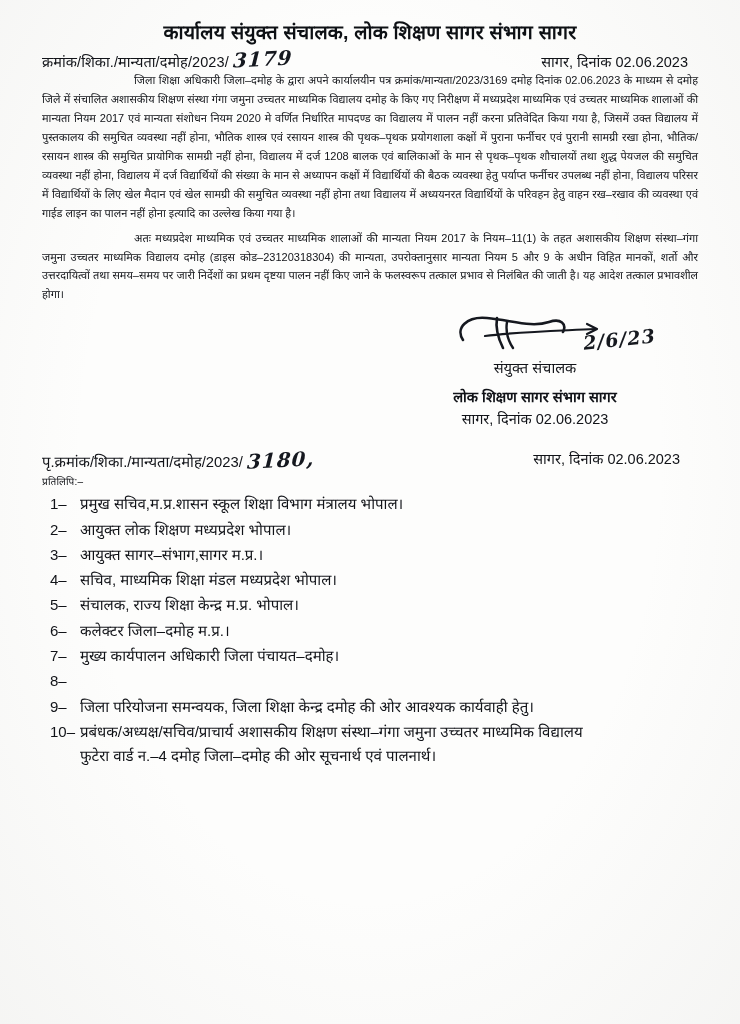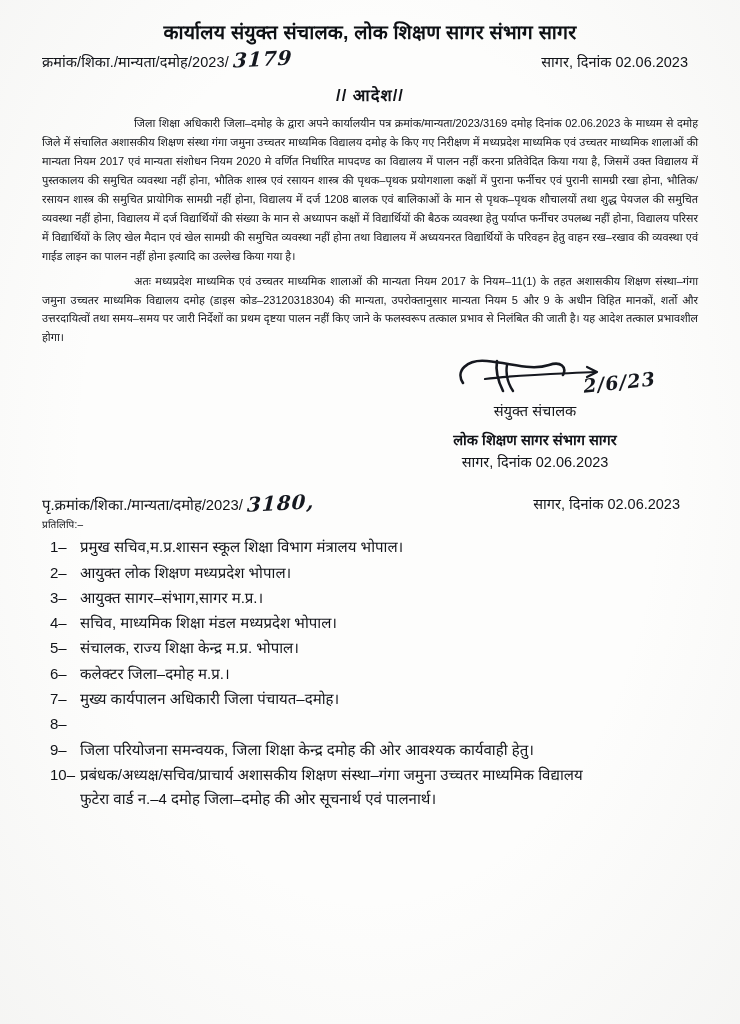--- a/index.html
+++ b/index.html
@@ -132,21 +132,21 @@
     white-space: nowrap;
     margin-top: 8px;
   }
   .sign-line.bold { font-weight: 600; }
   .sign-dateline { font-size: 14.5px; line-height: 1.5; }
 
   
   .copy-section { margin-top: 18px; }
   .copy-ref-row {
     display: flex;
-    align-items: center;
+    align-items: flex-start;
     justify-content: space-between;
     font-size: 14.8px;
   }
   .copy-ref-left { display: flex; align-items: baseline; white-space: nowrap; }
   .copy-ref-right { font-size: 14.5px; padding-right: 18px; white-space: nowrap; }
   .copy-label {
     font-size: 10px;
     margin-top: 2px;
     letter-spacing: 0.2px;
   }
@@ -183,21 +183,20 @@
     <div class="doc-title">कार्यालय संयुक्त संचालक, लोक शिक्षण सागर संभाग सागर</div>
 
     <div class="ref-row">
       <div class="ref-left">
         <span class="ref-text">क्रमांक/शिका./मान्यता/दमोह/2023/</span>
         <span class="handwrite">3179</span>
       </div>
       <div class="ref-right">सागर, दिनांक 02.06.2023</div>
     </div>
 
-    <div class="order-heading">// आदेश//</div>
 
     <div class="body-block">
       <p class="para-1">जिला शिक्षा अधिकारी जिला–दमोह के द्वारा अपने कार्यालयीन पत्र क्रमांक/मान्यता/2023/3169 दमोह दिनांक 02.06.2023 के माध्यम से दमोह जिले में संचालित अशासकीय शिक्षण संस्था गंगा जमुना उच्चतर माध्यमिक विद्यालय दमोह के किए गए निरीक्षण में मध्यप्रदेश माध्यमिक एवं उच्चतर माध्यमिक शालाओं की मान्यता नियम 2017 एवं मान्यता संशोधन नियम 2020 मे वर्णित निर्धारित मापदण्ड का विद्यालय में पालन नहीं करना प्रतिवेदित किया गया है, जिसमें उक्त विद्यालय में पुस्तकालय की समुचित व्यवस्था नहीं होना, भौतिक शास्त्र एवं रसायन शास्त्र की पृथक–पृथक प्रयोगशाला कक्षों में पुराना फर्नीचर एवं पुरानी सामग्री रखा होना, भौतिक/रसायन शास्त्र की समुचित प्रायोगिक सामग्री नहीं होना, विद्यालय में दर्ज 1208 बालक एवं बालिकाओं के मान से पृथक–पृथक शौचालयों तथा शुद्ध पेयजल की समुचित व्यवस्था नहीं होना, विद्यालय में दर्ज विद्यार्थियों की संख्या के मान से अध्यापन कक्षों में विद्यार्थियों की बैठक व्यवस्था हेतु पर्याप्त फर्नीचर उपलब्ध नहीं होना, विद्यालय परिसर में विद्यार्थियों के लिए खेल मैदान एवं खेल सामग्री की समुचित व्यवस्था नहीं होना तथा विद्यालय में अध्ययनरत विद्यार्थियों के परिवहन हेतु वाहन रख–रखाव की व्यवस्था एवं गाईड लाइन का पालन नहीं होना इत्यादि का उल्लेख किया गया है।</p>
       <p class="para-2">अतः मध्यप्रदेश माध्यमिक एवं उच्चतर माध्यमिक शालाओं की मान्यता नियम 2017 के नियम–11(1) के तहत अशासकीय शिक्षण संस्था–गंगा जमुना उच्चतर माध्यमिक विद्यालय दमोह (डाइस कोड–23120318304) की मान्यता, उपरोक्तानुसार मान्यता नियम 5 और 9 के अधीन विहित मानकों, शर्तो और उत्तरदायित्वों तथा समय–समय पर जारी निर्देशों का प्रथम दृष्टया पालन नहीं किए जाने के फलस्वरूप तत्काल प्रभाव से निलंबित की जाती है। यह आदेश तत्काल प्रभावशील होगा।</p>
     </div>
 
     <div class="sign-block">
       <div class="sign-inner">
         <svg class="sig-svg" width="180" height="46" viewBox="0 0 180 46" aria-hidden="true">
           <path d="M18 30 C10 18, 22 6, 42 8 C66 10, 86 18, 104 12 C116 8, 122 14, 118 22" fill="none" stroke="#15181f" stroke-width="2.6" stroke-linecap="round"></path>

